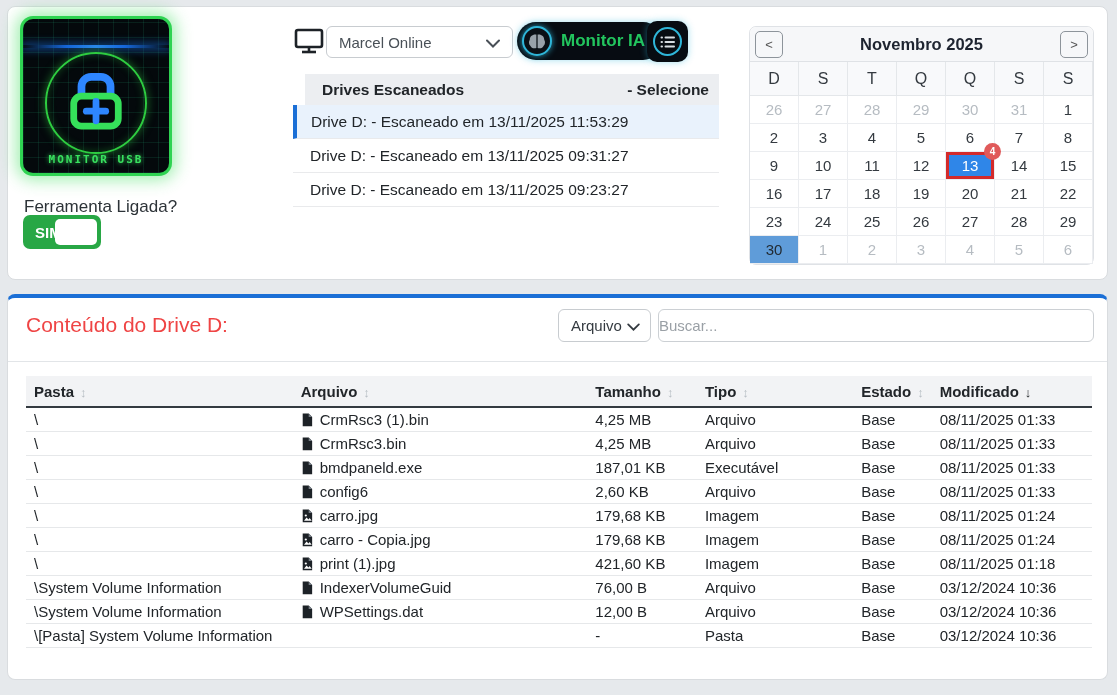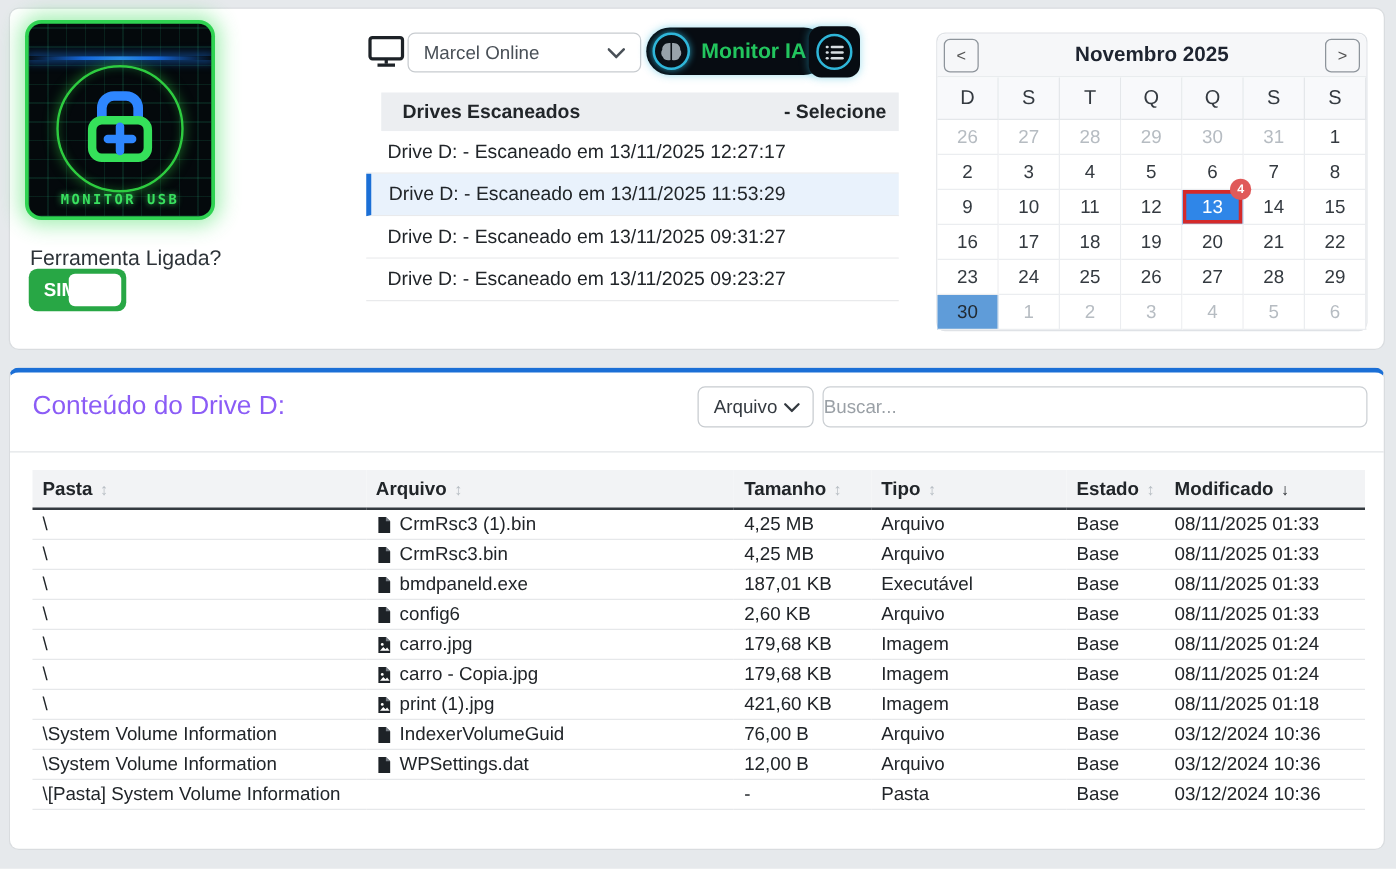--- a/index.html
+++ b/index.html
@@ -102,21 +102,21 @@
     border-bottom:1px solid #ebedf0; display:flex; align-items:center;
     justify-content:center; font-size:15px; color:#343a40; position:relative; cursor:pointer; }
   .cal-cell.muted { color:#b6bcc2; }
   .cal-cell.selected { background:#2f86e8; color:#fff;
     box-shadow:inset 0 0 0 3px #d42a2a; }
   .cal-cell.today { background:#5f9cd9; color:#222b33; }
   .cal-badge { position:absolute; top:-9px; right:-7px; width:17px; height:17px;
     border-radius:50%; background:#e05a5a; color:#fff; font-size:10px; font-weight:bold;
     display:flex; align-items:center; justify-content:center; z-index:3; }
   
-  .content-title { position:absolute; left:18px; top:15px; font-size:21px; color:#8b5cf6; }
+  .content-title { position:absolute; left:18px; top:15px; font-size:21px; color:#ef4444; }
   .filter-select { position:absolute; left:550px; top:11px; width:93px; height:33px;
     border:1px solid #c8ccd0; border-radius:6px; background:#fff;
     display:flex; align-items:center; justify-content:space-between;
     padding:0 10px 0 12px; font-size:15px; color:#343a40; cursor:pointer; }
   .search-input { position:absolute; left:650px; top:11px; width:436px; height:33px;
     border:1px solid #ccd0d4; border-radius:6px; padding:0 0; font-size:15px;
     color:#495057; font-family:inherit; }
   .search-input::placeholder { color:#9aa0a6; }
   .header-divider { position:absolute; left:0; right:0; top:63px; height:1px; background:#e2e5e8; }
   .file-table { position:absolute; left:18px; top:78px; width:1066px; border-collapse:collapse; }
@@ -200,21 +200,20 @@
       </svg>
     </span>
   </button>
 
   <div class="drives">
     <div class="drives-header">
       <span>Drives Escaneados</span>
       <span>- Selecione</span>
     </div>
     <div>
-        <div class="drive-item">Drive D: - Escaneado em 13/11/2025 12:27:17</div>
         <div class="drive-item selected">Drive D: - Escaneado em 13/11/2025 11:53:29</div>
         <div class="drive-item">Drive D: - Escaneado em 13/11/2025 09:31:27</div>
         <div class="drive-item">Drive D: - Escaneado em 13/11/2025 09:23:27</div>
       </div>
   </div>
 
   <div class="calendar">
     <div class="cal-header">
       <button class="cal-nav">&lt;</button>
       <span class="cal-title">Novembro 2025</span>

